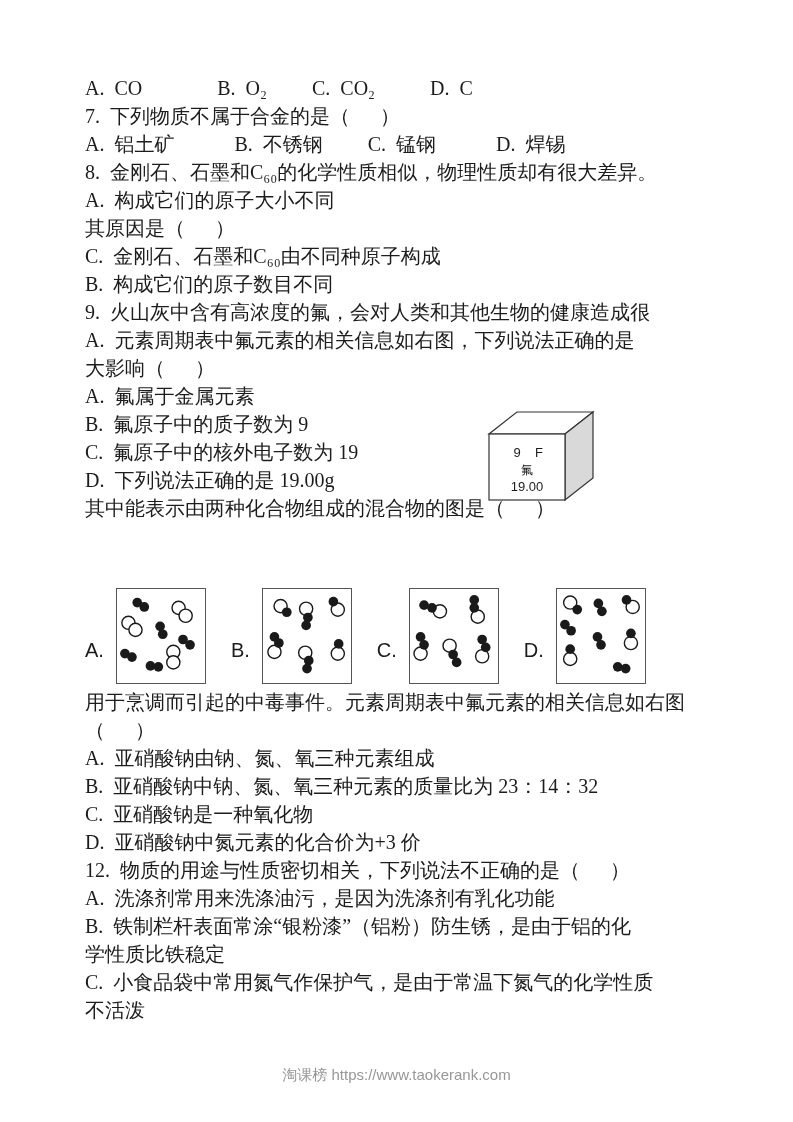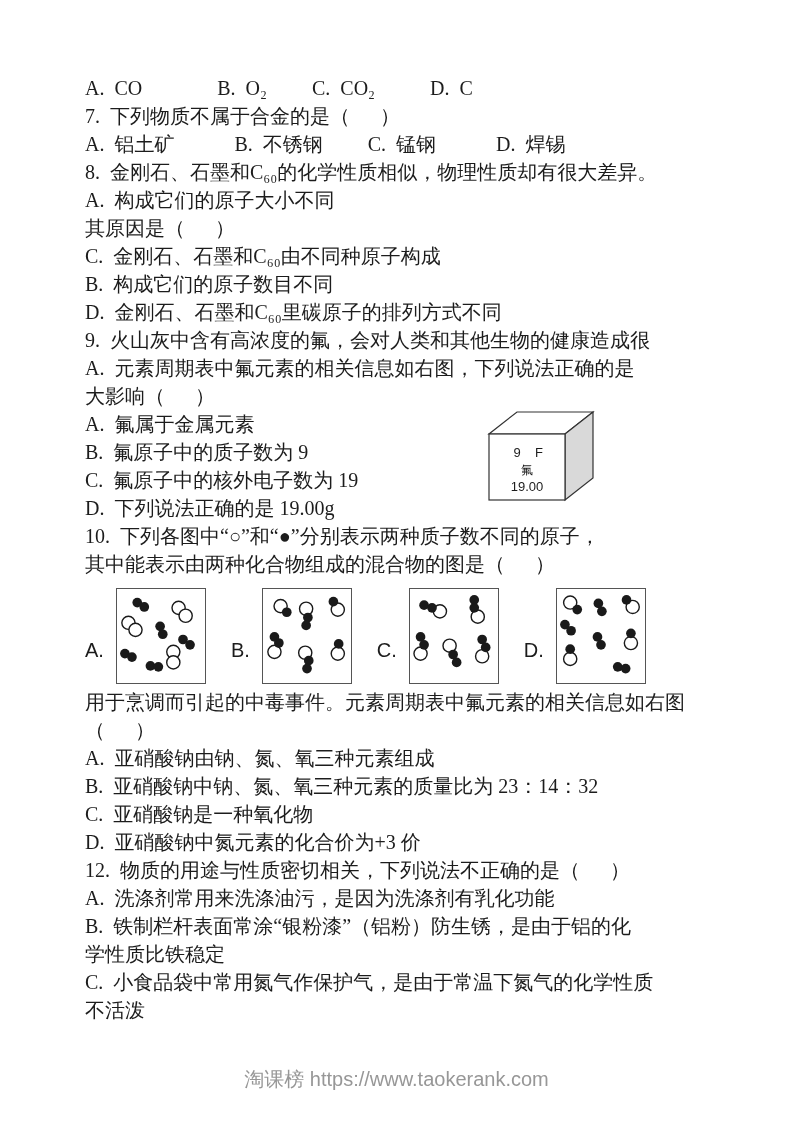--- a/index.html
+++ b/index.html
@@ -61,48 +61,46 @@
     margin-right: 25px;
   }
   .diag-unit:last-child .diag-box { margin-right: 0; }
   
   .footer {
     position: absolute;
     top: 1066px;
     left: 0;
     width: 100%;
     text-align: center;
-    font-size: 20px;
+    font-size: 15px;
     color: #979797;
     font-family: "Liberation Sans", "DejaVu Sans", sans-serif;
   }
 </style>
 </head>
 <body>
 
 <div class="page">
 
   <div class="text-block" id="top-lines">
       <div class="line">A.  CO               B.  O₂         C.  CO₂           D.  C</div>
       <div class="line">7.  下列物质不属于合金的是（      ）</div>
       <div class="line">A.  铝土矿            B.  不锈钢         C.  锰钢            D.  焊锡</div>
       <div class="line">8.  金刚石、石墨和C₆₀的化学性质相似，物理性质却有很大差异。</div>
       <div class="line">A.  构成它们的原子大小不同</div>
       <div class="line">其原因是（      ）</div>
       <div class="line">C.  金刚石、石墨和C₆₀由不同种原子构成</div>
       <div class="line">B.  构成它们的原子数目不同</div>
-      <div class="line">D.  金刚石、石墨和C₆₀里碳原子的排列方式不同</div>
       <div class="line">9.  火山灰中含有高浓度的氟，会对人类和其他生物的健康造成很</div>
       <div class="line">A.  元素周期表中氟元素的相关信息如右图，下列说法正确的是</div>
       <div class="line">大影响（      ）</div>
       <div class="line">A.  氟属于金属元素</div>
       <div class="line">B.  氟原子中的质子数为 9</div>
       <div class="line">C.  氟原子中的核外电子数为 19</div>
       <div class="line">D.  下列说法正确的是 19.00g</div>
-      <div class="line">10.  下列各图中“○”和“●”分别表示两种质子数不同的原子，</div>
       <div class="line">其中能表示由两种化合物组成的混合物的图是（      ）</div>
     </div>
 
   <div class="cube-wrap">
     <svg width="112" height="92" viewBox="0 0 112 92">
       <polygon points="2,24 78,24 106,2 30,2" fill="#ffffff" stroke="#333333" stroke-width="1.2"></polygon>
       <polygon points="78,24 106,2 106,68 78,90" stroke="#333333" stroke-width="1.2" fill="#d9d9d9"></polygon>
       <rect x="2" y="24" width="76" height="66" fill="#ffffff" stroke="#333333" stroke-width="1.2"></rect>
       <text x="30" y="47" font-size="13" text-anchor="middle" class="cube-text">9</text>
       <text x="52" y="47" font-size="13" text-anchor="middle" class="cube-text">F</text>

